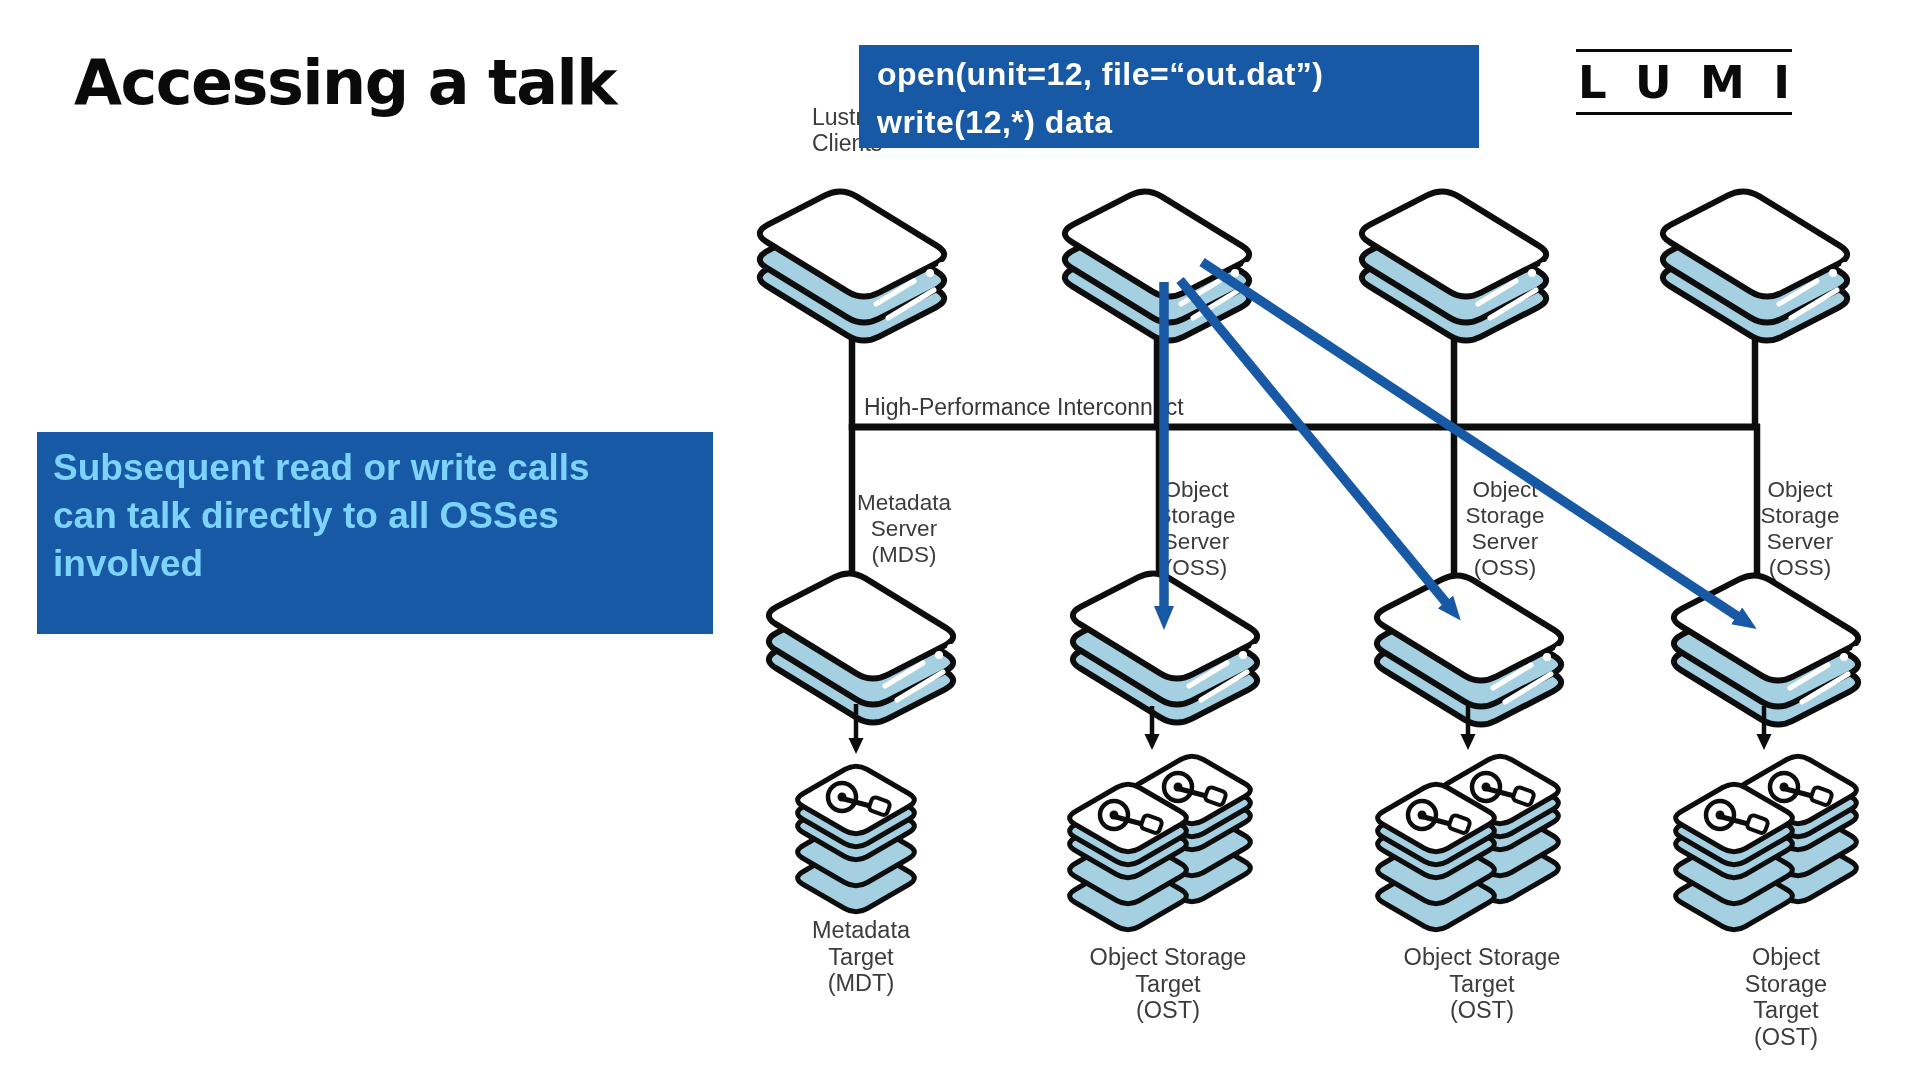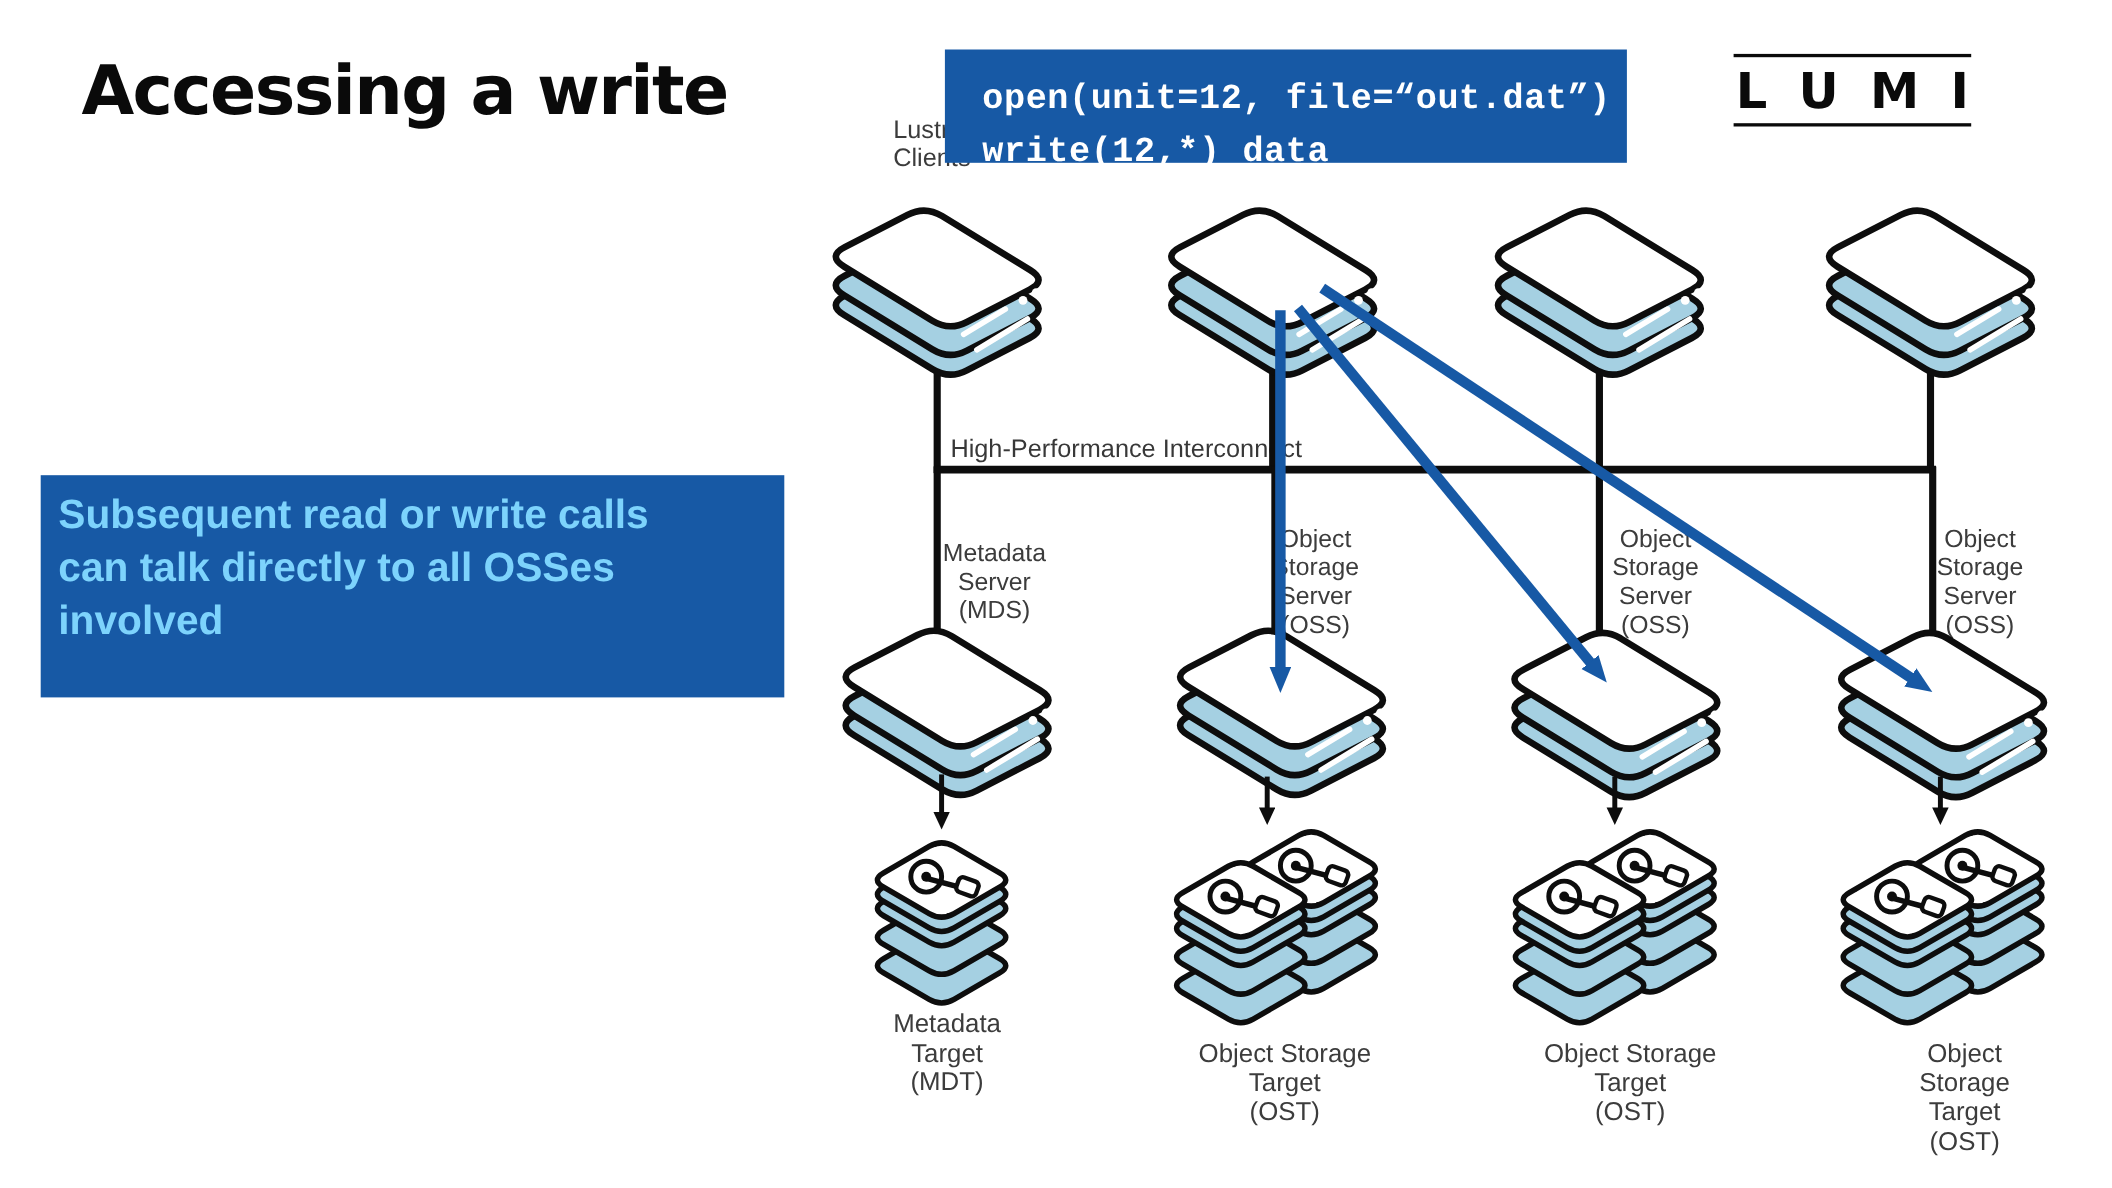--- a/index.html
+++ b/index.html
@@ -11,21 +11,21 @@
   
   .slide-title{
     left:74px;top:46px;font-family:"DejaVu Sans",sans-serif;
     font-weight:800;font-size:62px;letter-spacing:-1.5px;color:#0a0a0a;
   }
   
   .code-box{
     left:859px;top:45px;width:620px;height:103px;background:#1759A5;z-index:3;
   }
   .code-box pre{
-    margin:16px;padding:5px 0 0 18px;font-family:Liberation Mono, monospace;
+    margin:0;padding:5px 0 0 18px;font-family:Liberation Sans, sans-serif;
     font-weight:bold;font-size:32px;line-height:48px;letter-spacing:0.5px;color:#ffffff;
   }
   
   .lumi{
     left:1576px;top:49px;width:212px;height:60px;
     border-top:3px solid #0a0a0a;border-bottom:3px solid #0a0a0a;
     display:flex;flex-direction:row;justify-content:space-between;align-items:center;
     padding:0 2px;z-index:3;
   }
   .lumi span{
@@ -158,21 +158,21 @@
     <path class="barrow" d="M1468 706 V736" marker-end="url(#mblack)"></path>
     <path class="barrow" d="M1764 706 V736" marker-end="url(#mblack)"></path>
   </g>
 
   <use href="#stack" x="856" y="800"></use>
   <use href="#stack2" x="1160" y="818"></use>
   <use href="#stack2" x="1468" y="818"></use>
   <use href="#stack2" x="1766" y="818"></use>
 </svg>
 
-<div class="abs slide-title">Accessing a write</div>
+<div class="abs slide-title">Accessing a talk</div>
 
 <div class="abs dlabel clients-label">Lustre
 Clients</div>
 
 <div class="abs code-box">
   <pre>open(unit=12, file=“out.dat”)
 write(12,*) data</pre>
 </div>
 
 <div class="abs lumi">

